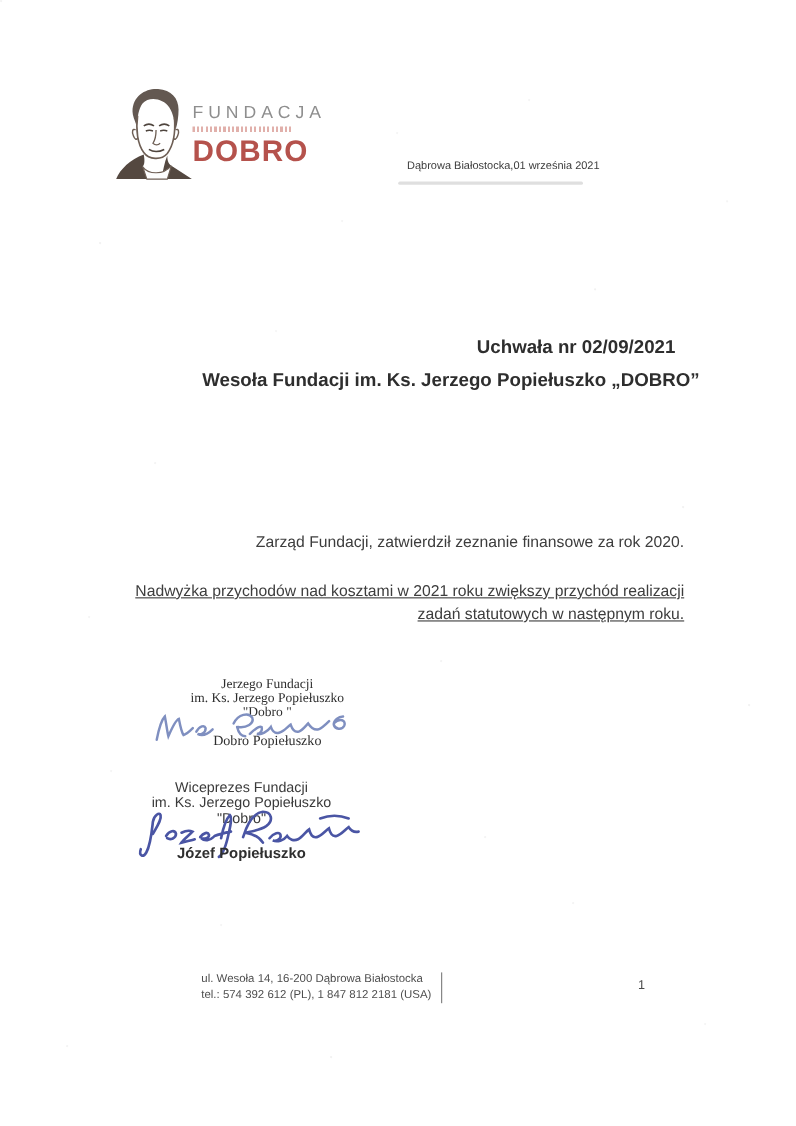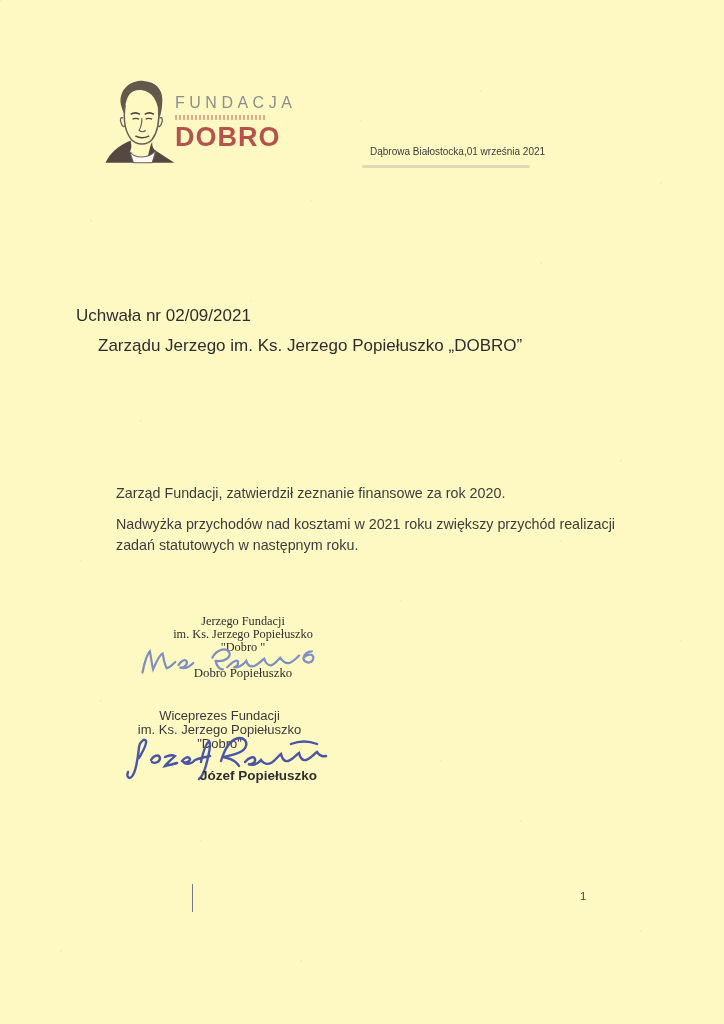--- a/index.html
+++ b/index.html
@@ -1,20 +1,20 @@
 <!DOCTYPE html>
 <html><head>
 <meta charset="utf-8">
 <style>
   html,body{margin:0;padding:0;background:#e8e8e8;}
   .page{
     position:relative;
     width:724px;height:1024px;
     margin:0 auto;
-    background:#fef9c3;
+    background:#ffffff;
     overflow:hidden;
     font-family:"Liberation Sans", sans-serif;
     color:#3d3d3d;
   }
   
   .speckles{
     position:absolute;left:0;top:0;width:2px;height:2px;border-radius:50%;
     background:rgba(130,130,130,0.10);
     box-shadow:
       90px 220px 0 0 rgba(120,120,120,.10), 310px 200px 0 0 rgba(120,120,120,.08),
@@ -48,43 +48,43 @@
     margin-top:2px;font-size:27px;font-weight:800;letter-spacing:1px;
     color:#b5524c;white-space:nowrap;
   }
   
   .dateline{
     position:absolute;left:370px;top:146px;width:250px;
     font-size:10px;color:#3c3c3c;white-space:nowrap;
   }
   
   .title{
-    position:absolute;left:98px;top:301px;width:515px;text-align:left;
-    font-weight:400;font-size:17px;color:#2e2e2e;line-height:30px;
+    position:absolute;left:121px;top:301px;width:515px;text-align:right;
+    font-weight:700;font-size:17px;color:#2e2e2e;line-height:30px;
   }
   .title .t1{position:relative;left:-22px;}
   
   .body-text{
     position:absolute;left:116px;top:483px;width:506px;
-    font-size:14.3px;line-height:21px;color:#3d3d3d;
+    font-size:14.3px;line-height:21px;color:#3d3d3d;text-align:right;
   }
-  .body-text .para2{margin-top:10px;}
+  .body-text .para2{margin-top:24px;text-decoration:underline;}
   
   .sig{position:absolute;text-align:center;}
   .sig1{
     left:148px;top:615px;width:190px;
     font-family:"Liberation Serif", serif;font-size:12.3px;line-height:12.8px;color:#2e2e2e;
   }
   .sig1 .name{position:absolute;left:0;top:52px;width:100%;font-size:12.8px;}
   .sig1 svg{position:absolute;left:-12px;top:30px;}
   .sig2{
     left:122px;top:709px;width:195px;
     font-size:13px;line-height:14px;color:#3a3a3a;
   }
-  .sig2 .name{position:absolute;left:0;top:60px;width:100%;font-size:13.5px;font-weight:600;color:#2f2f2f;text-align:right;}
+  .sig2 .name{position:absolute;left:0;top:60px;width:100%;font-size:13.5px;font-weight:600;color:#2f2f2f;}
   .sig2 svg{position:absolute;left:2px;top:27px;}
   
   .footer{
     position:absolute;left:183px;top:884px;display:flex;align-items:center;
     font-size:10.4px;line-height:14px;color:#4e4e4e;
   }
   .footer .divider{
     width:0;height:28px;border-left:1.5px solid #7a7a7a;margin:0 9px;
   }
   .page-num{position:absolute;left:580px;top:890px;font-size:11.5px;color:#4a4a4a;}
@@ -115,21 +115,21 @@
       <div class="fundacja">FUNDACJA</div>
       <div class="tagline"></div>
       <div class="dobro">DOBRO</div>
     </div>
   </div>
 
   <div class="dateline">Dąbrowa Białostocka,01 września 2021</div>
 
   <div class="title">
     <div class="t1">Uchwała nr 02/09/2021</div>
-    <div class="t2">Zarządu Jerzego im. Ks. Jerzego Popiełuszko „DOBRO”</div>
+    <div class="t2">Wesoła Fundacji im. Ks. Jerzego Popiełuszko „DOBRO”</div>
   </div>
 
   <div class="body-text">
     <div class="para1">Zarząd Fundacji, zatwierdził zeznanie finansowe za rok 2020.</div>
     <div class="para2">Nadwyżka przychodów nad kosztami w 2021 roku zwiększy przychód realizacji zadań statutowych w następnym roku.</div>
   </div>
 
   <div class="sig sig1">
     <div>Jerzego Fundacji</div>
     <div>im. Ks. Jerzego Popiełuszko</div>
@@ -155,17 +155,21 @@
       <path d="M57,25 C60,21 64,20 65,23 C65,26 61,27 58,26 C61,29 66,28 69,25"></path>
       <path d="M76,26 C78,16 81,8 84,5 C86,7 85,13 83,21 C81,31 78,40 74,43 M70,24 C75,22 80,21 85,20"></path>
       <path d="M96,25 C100,12 106,3 114,2 C122,2 124,10 117,15 C111,19 102,20 98,21 C104,22 111,25 114,30"></path>
       <path d="M120,26 C124,21 129,20 130,23 C131,27 126,29 123,28 C127,30 133,28 136,24 C138,27 142,29 146,27 C150,25 153,20 156,18 C157,22 159,26 163,25 C167,24 171,19 174,17 C175,21 177,25 181,24 C185,23 189,18 192,16 C194,19 197,21 201,20"></path>
       <path d="M166,8 C174,5 184,5 192,8"></path>
     </svg>
     <div class="name">Józef Popiełuszko</div>
   </div>
 
   <div class="footer">
+    <div class="f-col">
+      <div>ul. Wesoła 14, 16-200 Dąbrowa Białostocka</div>
+      <div>tel.: 574 392 612 (PL), 1 847 812 2181 (USA)</div>
+    </div>
     <div class="divider"></div>
   </div>
   <div class="page-num">1</div>
 
 </div>
 
 </body></html>

